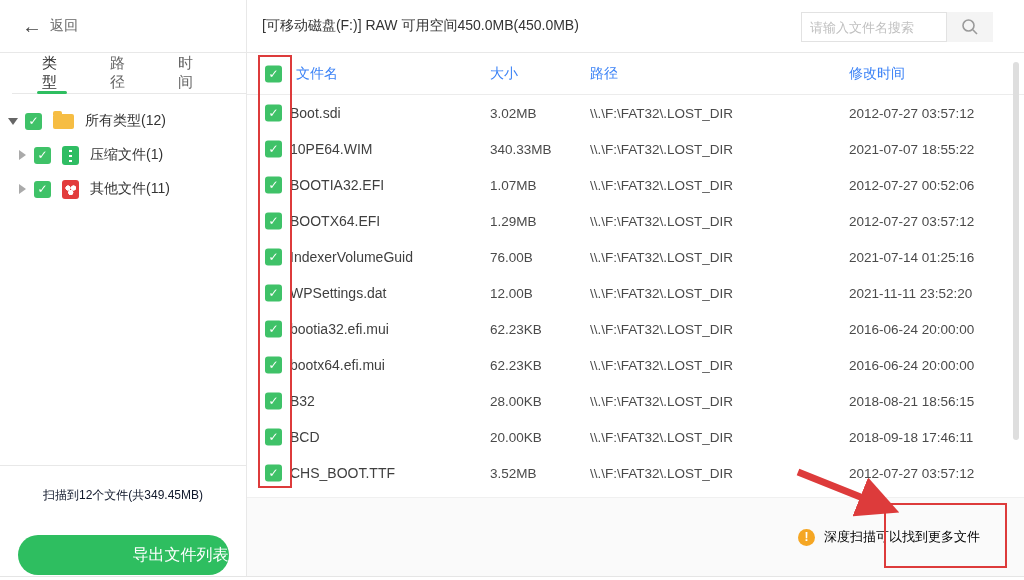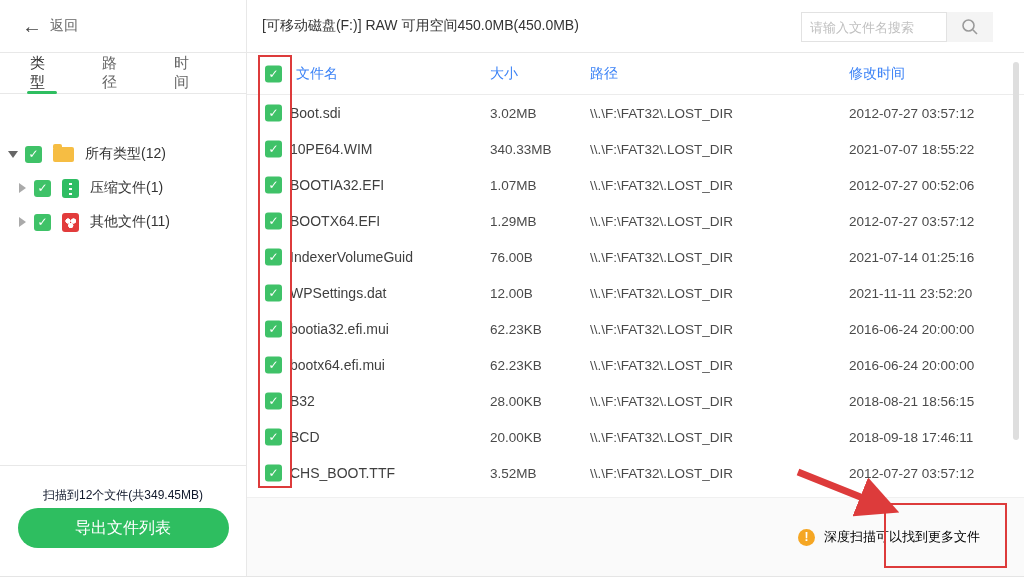--- a/index.html
+++ b/index.html
@@ -8,29 +8,29 @@
   .app { position:relative; width:1024px; height:580px; background:#fff; }
 
   
   .sidebar { position:absolute; left:0; top:0; width:247px; height:576px;
     border-right:1px solid #e8e8e8; background:#fff; }
   .back-bar { height:53px; border-bottom:1px solid #e8e8e8; display:flex;
     align-items:center; padding-left:22px; }
   .back-arrow { font-size:20px; color:#444; margin-right:8px; line-height:1; }
   .back-label { font-size:14px; color:#666; }
   .tabs { height:41px; border-bottom:1px solid #e8e8e8; display:flex;
-    align-items:flex-start; padding-left:30px; }
+    align-items:flex-start; padding-left:30px;margin-left:12px; }
   .tab { position:relative; height:100%; display:flex; align-items:center;
     font-size:15px; color:#666; margin-right:48px; cursor:default; }
   .tab.active { color:#333; }
   .tab.active .underline { position:absolute; left:50%; transform:translateX(-50%);
     bottom:-1px; width:30px; height:3px; background:#2ebe60; border-radius:2px; }
   .tree { padding-top:10px; }
   .tree-item { display:flex; align-items:center; height:34px; }
-  .tree-item.lvl0 { padding-left:8px;margin-top:33px; }
+  .tree-item.lvl0 { padding-left:8px; }
   .tree-item.lvl1 { padding-left:19px; }
   .tri-down { width:0; height:0; border-left:5px solid transparent;
     border-right:5px solid transparent; border-top:7px solid #666; margin-right:7px; }
   .tri-right { width:0; height:0; border-top:5px solid transparent;
     border-bottom:5px solid transparent; border-left:7px solid #aaa; margin-right:8px; }
   .cbx { width:17px; height:17px; background:#3fc268; border-radius:3px;
     position:relative; flex:0 0 auto; }
   .cbx::after { content:"✓"; position:absolute; left:0; top:0; width:17px; height:17px;
     color:#fff; font-size:12px; line-height:17px; text-align:center; font-weight:bold; }
   .tree-item .cbx { margin-right:11px; }
@@ -44,23 +44,23 @@
     background-size:3px 12px; background-repeat:no-repeat; background-position:center 4px; }
   .icon-other { background-color:#e23c3c;
     background-image:
       radial-gradient(circle at 6px 8px,#fff 2.4px,transparent 2.9px),
       radial-gradient(circle at 11.5px 8px,#fff 2.4px,transparent 2.9px),
       radial-gradient(circle at 8.8px 12.5px,#fff 2.4px,transparent 2.9px); }
   .tree-label { font-size:14px; color:#333; }
   .sidebar-footer { position:absolute; left:0; bottom:0; width:246px; height:111px;
     border-top:1px solid #e8e8e8; background:#fff; text-align:center; }
   .scan-summary { margin-top:21px; font-size:12px; color:#0f172a; }
-  .export-btn { margin-top:4px; width:211px; height:40px; border:none; cursor:pointer;
+  .export-btn { margin-top:31px; width:211px; height:40px; border:none; cursor:pointer;
     border-radius:20px; background:#2ebe60; color:#fff; font-size:16px;
-    font-family:inherit; }
+    font-family:inherit;text-align:right; }
 
   
   .main { position:absolute; left:247px; top:0; width:777px; height:576px; }
   .titlebar { position:relative; height:53px; border-bottom:1px solid #e8e8e8;
     display:flex; align-items:center; }
   .drive-title { margin-left:15px; font-size:14px; color:#333;text-align:right; }
   .search-box { position:absolute; right:31px; top:12px; display:flex; height:30px; }
   .search-input { width:146px; height:30px; border:1px solid #e2e2e2; outline:none;
     padding:12px 8px; font-size:13px; color:#333; font-family:inherit; }
   .search-input::placeholder { color:#c0c0c0; }

